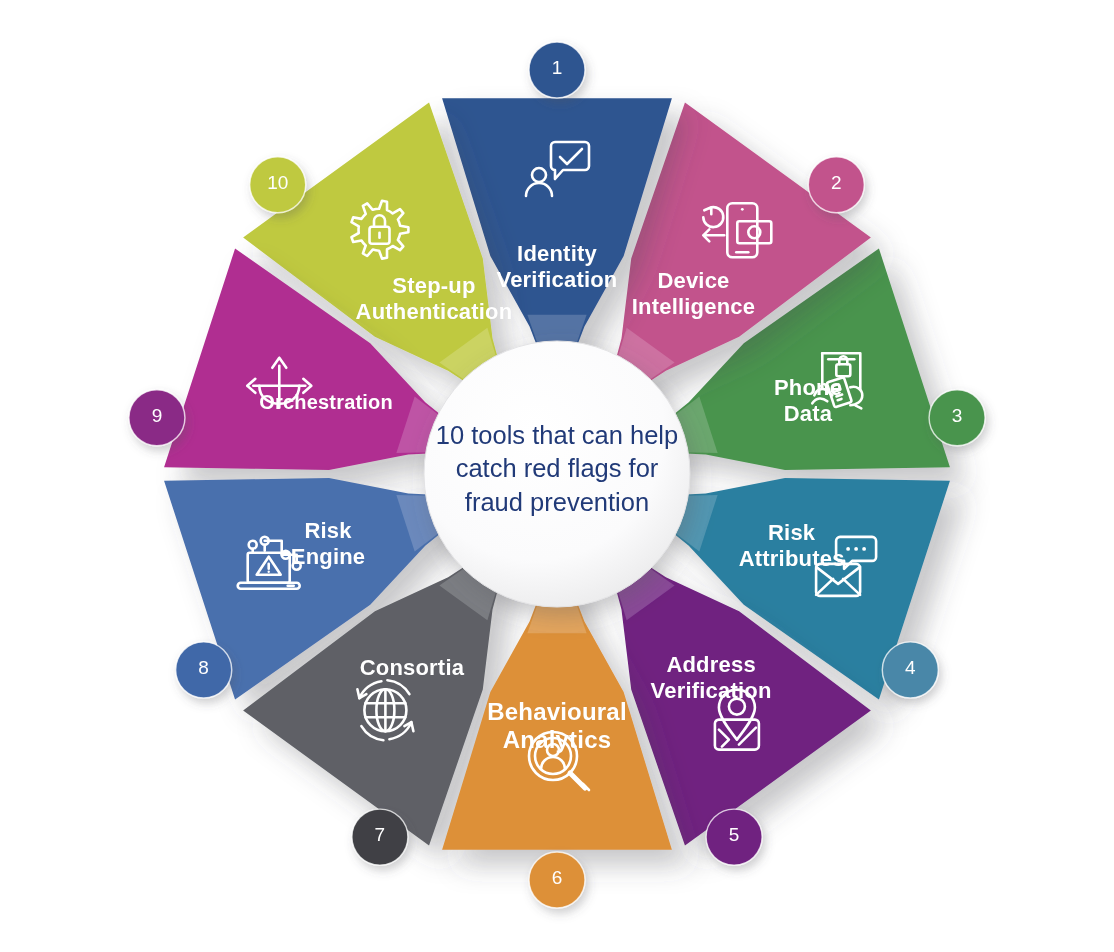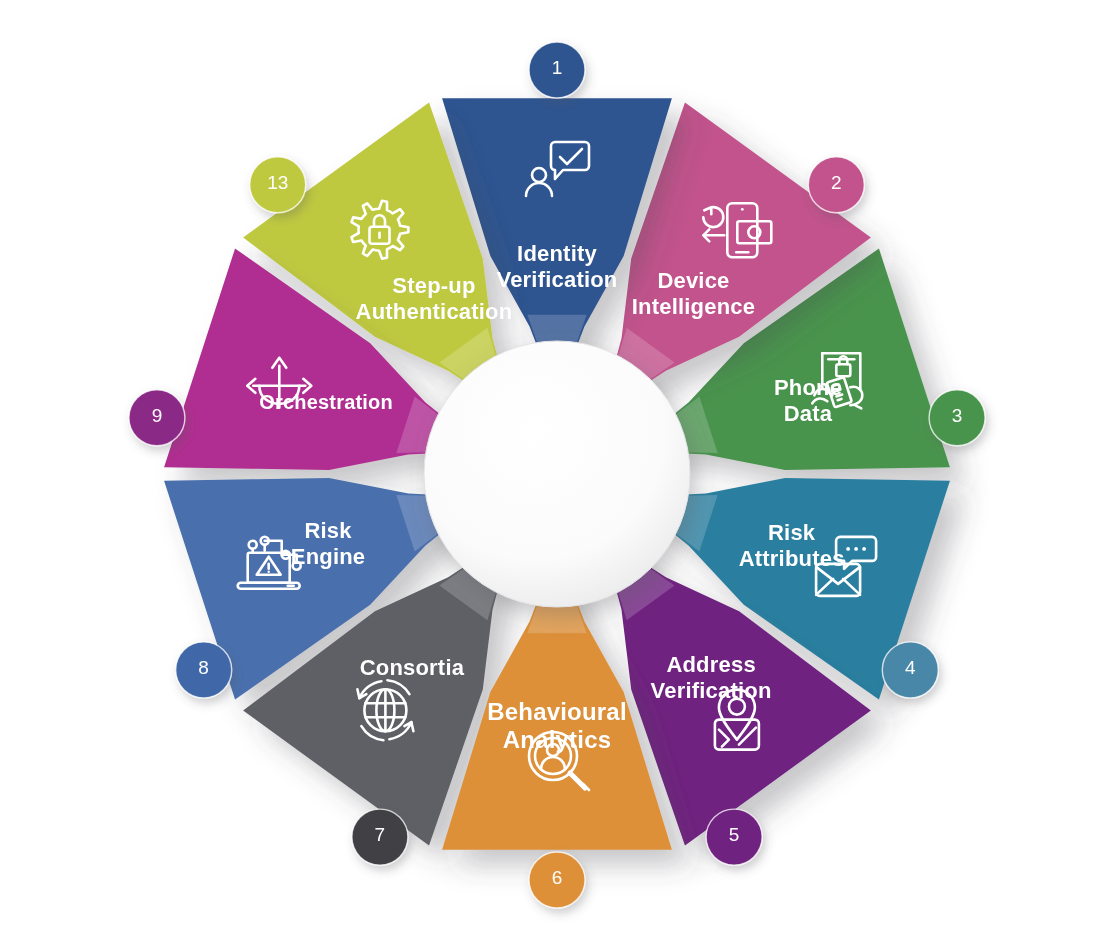--- a/index.html
+++ b/index.html
@@ -241,20 +241,23 @@
         <g>
           <circle cx="156.9" cy="417.8" r="28" fill="#8a2a86" stroke="rgba(255,255,255,.75)" stroke-width="1.4" filter="url(#softShadow)"></circle>
         </g>
         <g>
           <circle cx="277.7" cy="184.8" r="28" fill="#bfc93f" stroke="rgba(255,255,255,.75)" stroke-width="1.4" filter="url(#softShadow)"></circle>
         </g>
       </g>
   </svg>
 
   
+  <div id="hub-text">10 tools that can help
+catch red flags for
+fraud prevention</div>
 
   
   <div id="labels">
       <div class="seg-label" style="font-size: 22px; width: 190px; left: 462px; top: 241px;">Identity
 Verification</div>
       <div class="seg-label" style="font-size: 22px; width: 190px; left: 598.488px; top: 268.438px;">Device
 Intelligence</div>
       <div class="seg-label" style="font-size: 22px; width: 190px; left: 713px; top: 375.112px;">Phone
 Data</div>
       <div class="seg-label" style="font-size: 22px; width: 190px; left: 696.645px; top: 519.732px;">Risk
@@ -271,15 +274,15 @@
 Authentication</div>
       <div class="badge-num" style="font-size: 19px; width: 60px; left: 527px; top: 57px;">1</div>
       <div class="badge-num" style="font-size: 19px; width: 60px; left: 806.253px; top: 171.825px;">2</div>
       <div class="badge-num" style="font-size: 19px; width: 60px; left: 927.068px; top: 404.774px;">3</div>
       <div class="badge-num" style="font-size: 19px; width: 60px; left: 880.346px; top: 656.863px;">4</div>
       <div class="badge-num" style="font-size: 19px; width: 60px; left: 704.102px; top: 824.113px;">5</div>
       <div class="badge-num" style="font-size: 19px; width: 60px; left: 527px; top: 867px;">6</div>
       <div class="badge-num" style="font-size: 19px; width: 60px; left: 349.898px; top: 824.113px;">7</div>
       <div class="badge-num" style="font-size: 19px; width: 60px; left: 173.654px; top: 656.863px;">8</div>
       <div class="badge-num" style="font-size: 19px; width: 60px; left: 126.932px; top: 404.774px;">9</div>
-      <div class="badge-num" style="font-size: 19px; width: 60px; left: 247.747px; top: 171.825px;">13</div>
+      <div class="badge-num" style="font-size: 19px; width: 60px; left: 247.747px; top: 171.825px;">10</div>
     </div>
 </div>
 
 </body></html>

